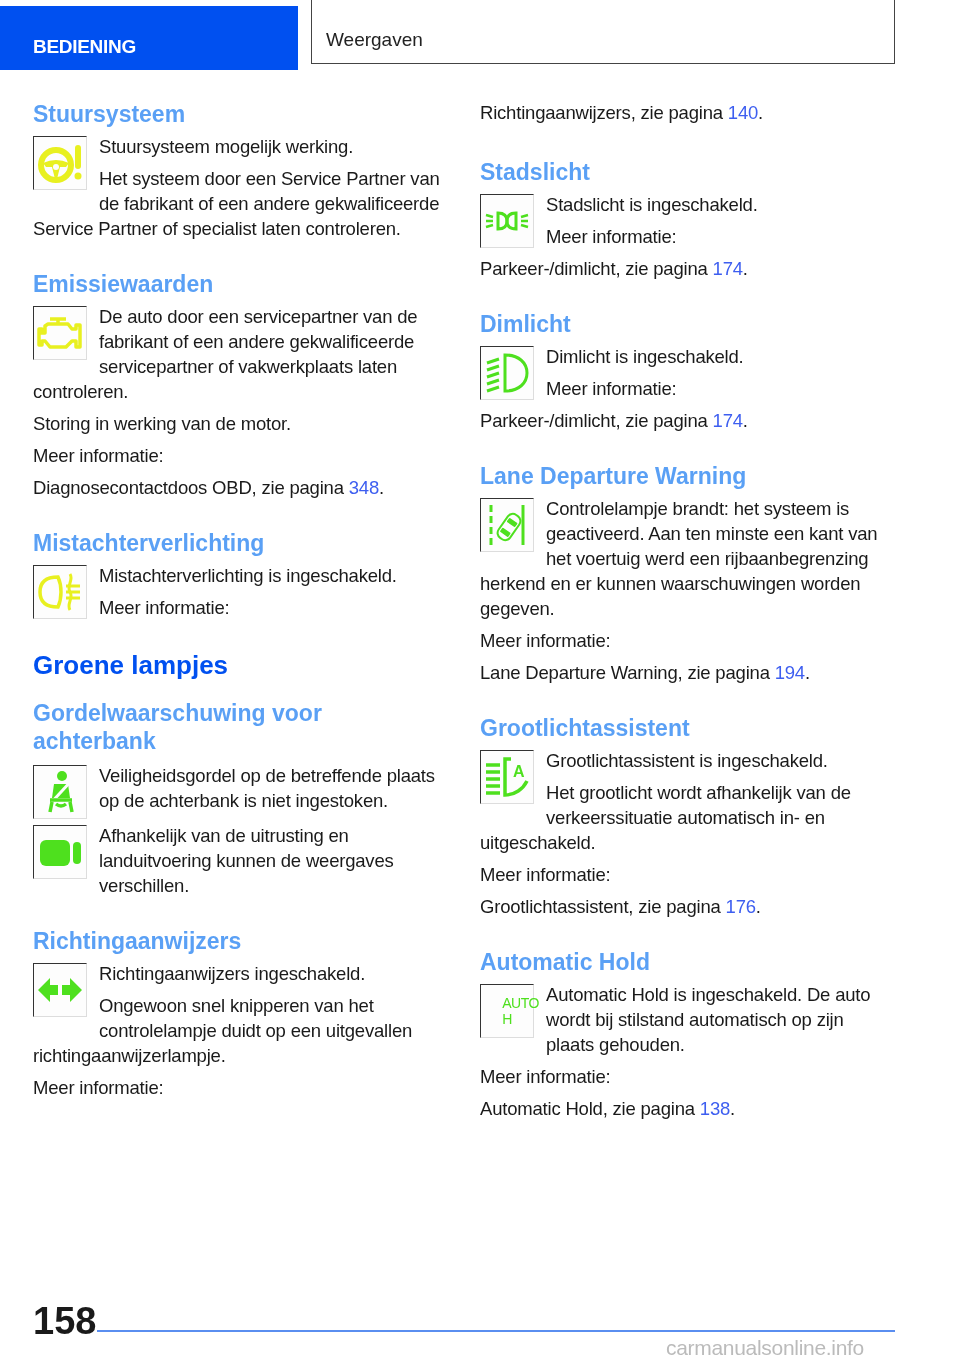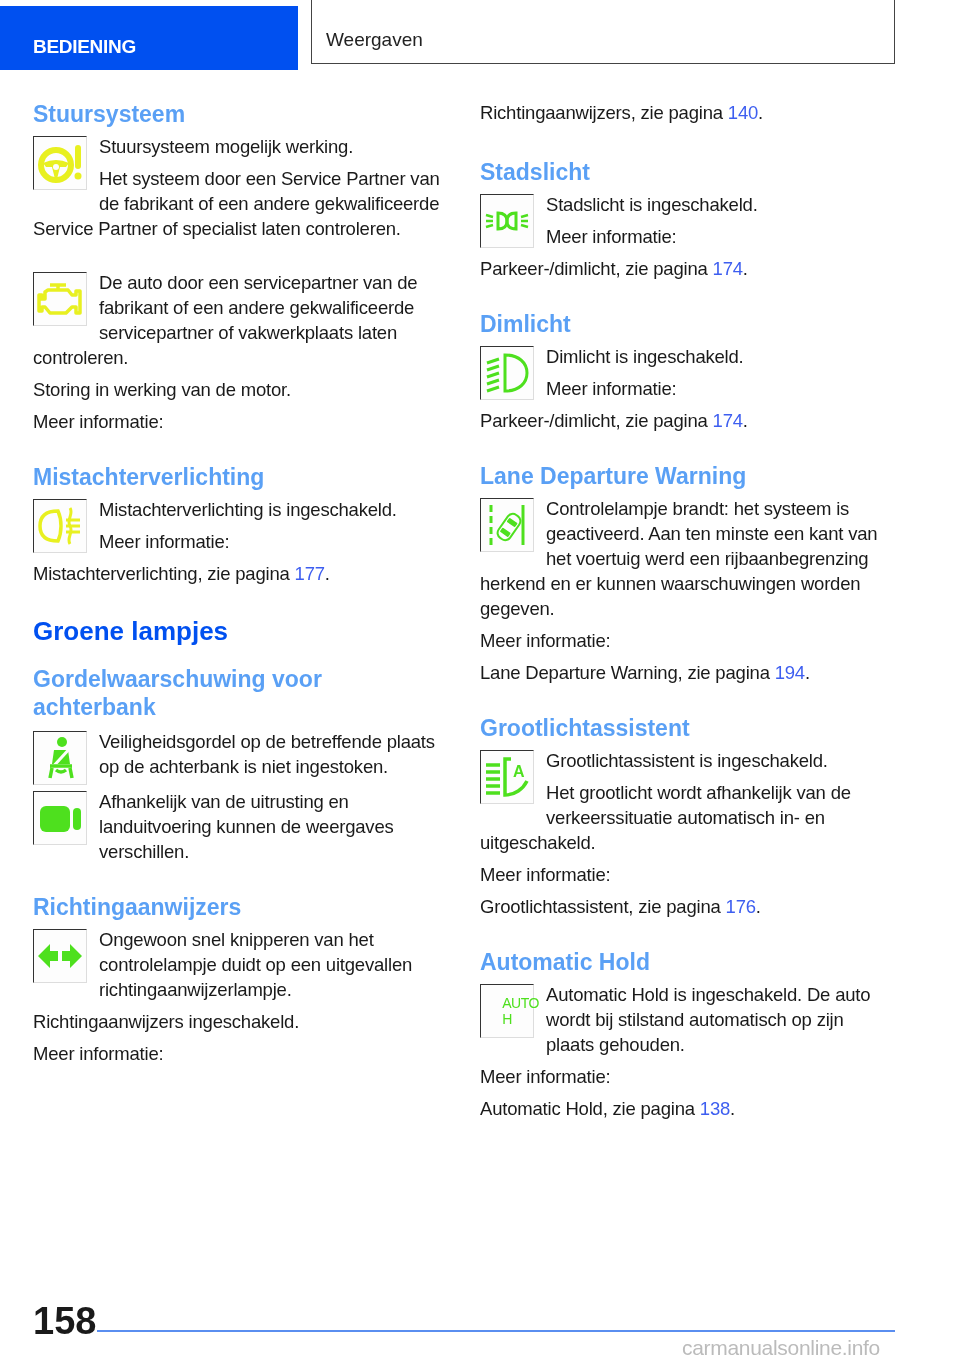--- a/index.html
+++ b/index.html
@@ -23,21 +23,21 @@
          border-top: 1.5px solid #333; border-left: 1.5px solid #333;
          border-right: 1px solid #ddd; border-bottom: 1px solid #ddd; box-sizing: border-box;
          background: #fdfdfd; display: flex; align-items: center; justify-content: center; }
   .icon-box svg { width: 48px; height: 48px; }
   .link { color: #3d5ef0; }
   .gap { height: 22px; clear: both; }
   .clear { clear: both; }
   .page-num { position: absolute; left: 33px; top: 1300px; font-size: 38px; font-weight: bold; color: #1a1a1a; }
   .footer-rule { position: absolute; left: 97px; top: 1330px; width: 798px; height: 2px; background: #5a8ef0; }
   .footer-text { position: absolute; left: 278px; top: 1360px; font-size: 17px; color: #222; letter-spacing: -0.4px; }
-  .watermark { position: absolute; left: 682px; top: 1336px; font-size: 21px; color: #bbb; letter-spacing: -0.3px; }
+  .watermark { position: absolute; left: 666px; top: 1336px; font-size: 21px; color: #bbb; letter-spacing: -0.3px; }
   .auto-h { color: #4ee01e; font-size: 14px; font-weight: normal; letter-spacing: -0.5px; padding-left: 27px; }
 </style>
 </head>
 <body>
 
 <div class="header-chapter">
   <span>BEDIENING</span>
 </div>
 <div class="header-section">
   <span>Weergaven</span>
@@ -55,43 +55,44 @@
           <rect x="39" y="6" width="6" height="24" rx="3" fill="#e8f020"></rect>
           <circle cx="42" cy="37" r="3.5" fill="#e8f020"></circle>
         </svg>
     </div>
     <p class="p">Stuursysteem mogelijk werking.</p>
     <p class="p">Het systeem door een Service Partner van de fabrikant of een andere gekwalificeerde Service Partner of specialist laten controleren.</p>
   </div>
   <div class="gap"></div>
 
   <div class="block">
+    <div class="h3">Emissiewaarden</div>
     <div class="icon-box">
       <svg viewBox="0 0 48 48">
           <path d="M14 10 H30 M22 10 V15 M12 15 H32 L36 20 H40 V16 H44 V38 H40 V32 H36 L30 38 H14 L9 32 H6 V36 H3 V20 H6 V24 H9 V17 Z" fill="none" stroke="#e8f020" stroke-width="3.5" stroke-linejoin="round"></path>
         </svg>
     </div>
     <p class="p">De auto door een servicepartner van de fabrikant of een andere gekwalificeerde servicepartner of vakwerkplaats laten controleren.</p>
     <p class="p">Storing in werking van de motor.</p>
     <p class="p">Meer informatie:</p>
+    <p class="p"><span>Diagnosecontactdoos OBD, zie pagina </span><span class="link">348</span><span>.</span></p>
   </div>
   <div class="gap"></div>
 
   <div class="block">
     <div class="h3">Mistachterverlichting</div>
     <div class="icon-box">
       <svg viewBox="0 0 48 48">
           <path d="M22 9 C8 9 4 16 4 24 C4 32 8 39 22 39 C26 30 26 18 22 9 Z" fill="none" stroke="#e8f020" stroke-width="3.5"></path>
           <path d="M34 6 C38 12 30 18 34 24 C38 30 30 36 34 42" fill="none" stroke="#e8f020" stroke-width="3"></path>
           <path d="M30 18 H44 M30 24 H44 M30 30 H44" stroke="#e8f020" stroke-width="3"></path>
         </svg>
     </div>
     <p class="p">Mistachterverlichting is ingeschakeld.</p>
     <p class="p">Meer informatie:</p>
-    <p class="p"><span>Mistachterverlichting, zie pagina </span><span class="link">177</span><span>.</span></p>
   </div>
   <div class="gap"></div>
 
   <div class="h2">Groene lampjes</div>
 
   <div class="block">
     <div class="h3" style="margin-bottom:8px">Gordelwaarschuwing voor achterbank</div>
     <div class="icon-box">
       <svg viewBox="0 0 48 48">
           <circle cx="26" cy="8" r="5" fill="#4ee01e"></circle>
@@ -114,22 +115,22 @@
   <div class="gap"></div>
 
   <div class="block">
     <div class="h3">Richtingaanwijzers</div>
     <div class="icon-box">
       <svg viewBox="0 0 48 48">
           <path d="M2 24 L14 12 V19 H22 V29 H14 V36 Z" fill="#4ee01e"></path>
           <path d="M46 24 L34 12 V19 H26 V29 H34 V36 Z" fill="#4ee01e"></path>
         </svg>
     </div>
+    <p class="p">Richtingaanwijzers ingeschakeld.</p>
     <p class="p">Ongewoon snel knipperen van het controlelampje duidt op een uitgevallen richtingaanwijzerlampje.</p>
-    <p class="p">Richtingaanwijzers ingeschakeld.</p>
     <p class="p">Meer informatie:</p>
   </div>
 </div>
 
 <div class="col right">
 
   <p class="p"><span>Richtingaanwijzers, zie pagina </span><span class="link">140</span><span>.</span></p>
   <div class="gap" style="height:26px"></div>
 
   <div class="block">

